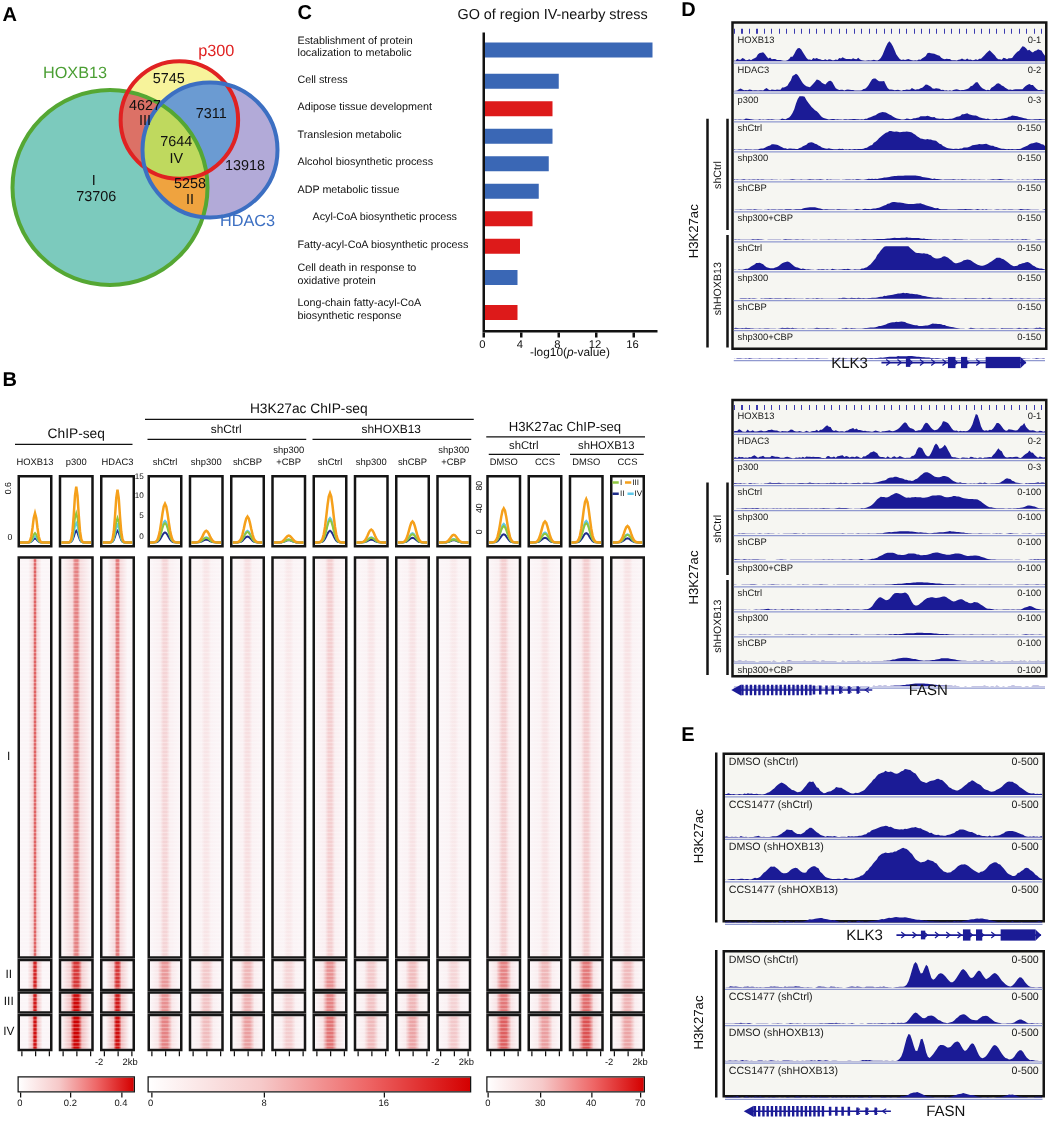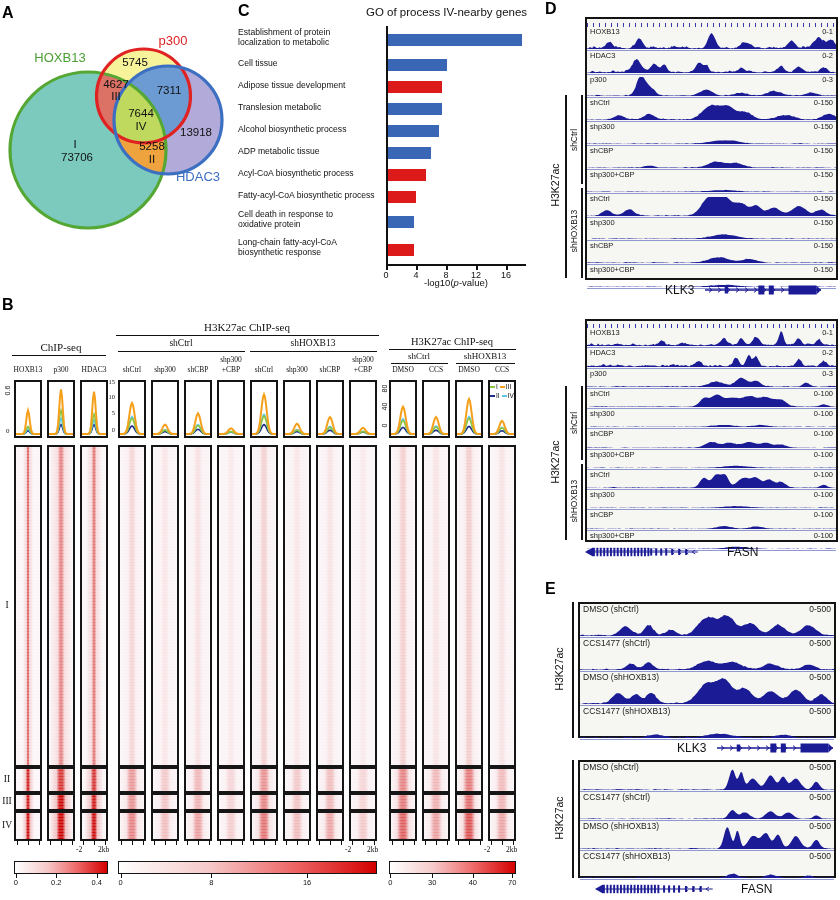--- a/index.html
+++ b/index.html
@@ -4,21 +4,21 @@
 <style>
   html,body{margin:0;padding:0;background:#fff;}
   #fig{position:relative;width:840px;height:900px;background:#fff;font-family:"Liberation Sans",sans-serif;color:#111;overflow:hidden;}
   .plabel{position:absolute;font-weight:bold;font-size:16px;color:#000;}
   section{position:absolute;}
   #panelA{left:0;top:0;width:236px;height:292px;}
   #panelC{left:238px;top:0;width:306px;height:292px;}
   #panelD{left:545px;top:0;width:295px;height:558px;}
   #panelB{left:0;top:295px;width:545px;height:605px;}
   #panelE{left:545px;top:558px;width:295px;height:342px;}
-  .bl{position:absolute;color:#111;white-space:nowrap;font-family:Liberation Serif, serif;}
+  .bl{position:absolute;color:#111;white-space:nowrap;}
   .uline{position:absolute;border-top:1.6px solid #111;height:0;}
   .ctitle{position:absolute;font-size:11.5px;color:#111;white-space:nowrap;}
   .go-label{position:absolute;text-align:left;font-size:8.6px;line-height:1.15;color:#111;}
   .go-bar{position:absolute;height:12px;}
   .axisline{position:absolute;background:#111;}
   .tick{position:absolute;background:#111;}
   .ticklab{position:absolute;font-size:8.5px;color:#111;}
   .bbox{position:absolute;border:2px solid #141414;background:#f6f6f2;box-sizing:border-box;}
   .track{position:relative;border-bottom:1px solid #9099cf;overflow:hidden;}
   .tlabel{position:absolute;top:0;left:3px;color:#1a1a1a;z-index:2;}
@@ -81,48 +81,48 @@
         <text x="196" y="136" font-size="11.5" text-anchor="middle" fill="#111" font-family="Liberation Sans, sans-serif">13918</text>
         <text x="152" y="150" font-size="11.5" text-anchor="middle" fill="#111" font-family="Liberation Sans, sans-serif">5258</text>
         <text x="152" y="163" font-size="11.5" text-anchor="middle" fill="#111" font-family="Liberation Sans, sans-serif">II</text>
         <text x="75" y="148" font-size="11.5" text-anchor="middle" fill="#111" font-family="Liberation Sans, sans-serif">I</text>
         <text x="77" y="161" font-size="11.5" text-anchor="middle" fill="#111" font-family="Liberation Sans, sans-serif">73706</text>
       </svg>
   </section>
 
   <section id="panelC">
     <div class="plabel" style="left:0px;top:2px;">C</div>
-    <div class="ctitle" style="left:128px;top:6px;">GO of process IV-nearby genes</div>
+    <div class="ctitle" style="left:128px;top:6px;">GO of region IV-nearby stress</div>
     <div id="goChart">
         <div class="go-label" style="left: 0px; top: 28px; width: 144px;">
           <div>Establishment of protein</div>
           <div>localization  to metabolic</div>
         </div>
         <div class="go-bar" style="left: 149px; top: 34px; width: 135px; background: rgb(58, 103, 181);"></div>
         <div class="go-label" style="left: 0px; top: 59px; width: 144px;">
-          <div>Cell tissue</div>
+          <div>Cell stress</div>
         </div>
         <div class="go-bar" style="left: 149px; top: 59px; width: 60px; background: rgb(58, 103, 181);"></div>
         <div class="go-label" style="left: 0px; top: 81px; width: 144px;">
           <div>Adipose tissue development</div>
         </div>
         <div class="go-bar" style="left: 149px; top: 81px; width: 54.75px; background: rgb(221, 26, 26);"></div>
         <div class="go-label" style="left: 0px; top: 103px; width: 144px;">
           <div>Translesion metabolic</div>
         </div>
         <div class="go-bar" style="left: 149px; top: 103px; width: 54.75px; background: rgb(58, 103, 181);"></div>
         <div class="go-label" style="left: 0px; top: 125px; width: 144px;">
           <div>Alcohol biosynthetic process</div>
         </div>
         <div class="go-bar" style="left: 149px; top: 125px; width: 51.75px; background: rgb(58, 103, 181);"></div>
         <div class="go-label" style="left: 0px; top: 147px; width: 144px;">
           <div>ADP metabolic tissue</div>
         </div>
         <div class="go-bar" style="left: 149px; top: 147px; width: 43.5px; background: rgb(58, 103, 181);"></div>
-        <div class="go-label" style="left: 0px; top: 169px; width: 144px;">
+        <div class="go-label" style="left: 12px; top: 169px; width: 144px;">
           <div>Acyl-CoA biosynthetic process</div>
         </div>
         <div class="go-bar" style="left: 149px; top: 169px; width: 39px; background: rgb(221, 26, 26);"></div>
         <div class="go-label" style="left: 0px; top: 191px; width: 144px;">
           <div>Fatty-acyl-CoA biosynthetic process</div>
         </div>
         <div class="go-bar" style="left: 149px; top: 191px; width: 29.25px; background: rgb(221, 26, 26);"></div>
         <div class="go-label" style="left: 0px; top: 210px; width: 144px;">
           <div>Cell death in response to</div>
           <div>oxidative protein</div>

